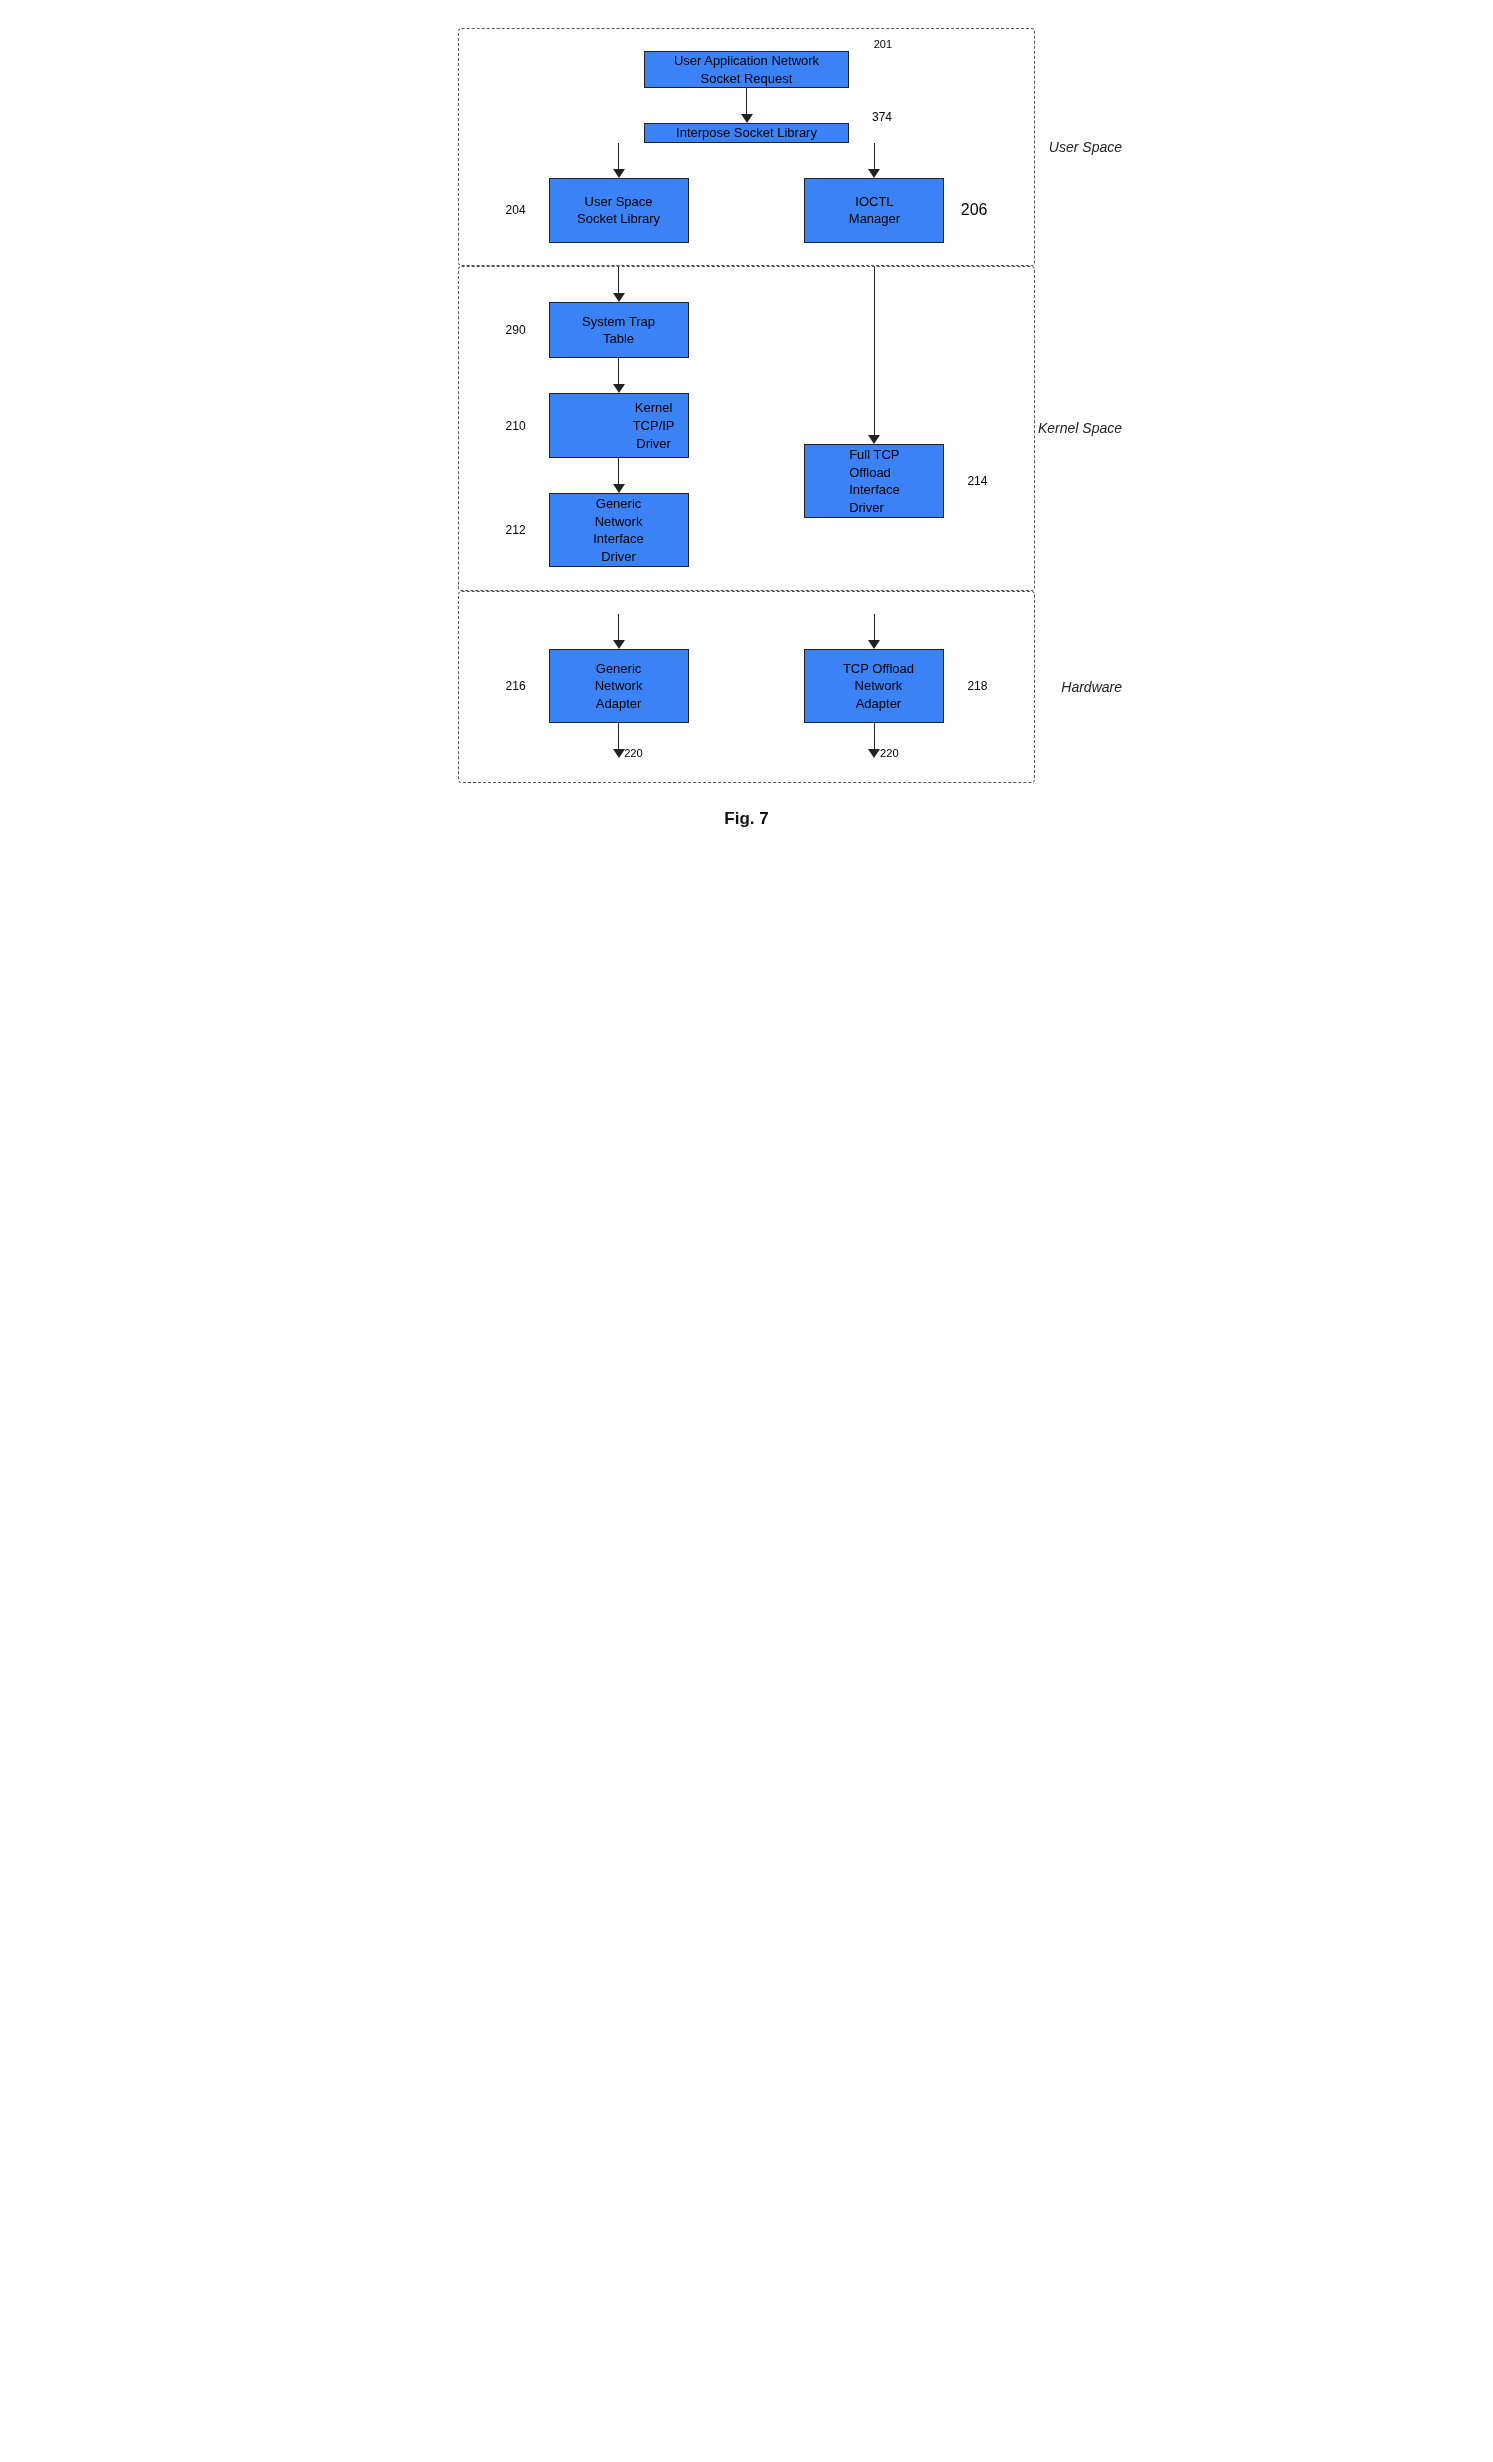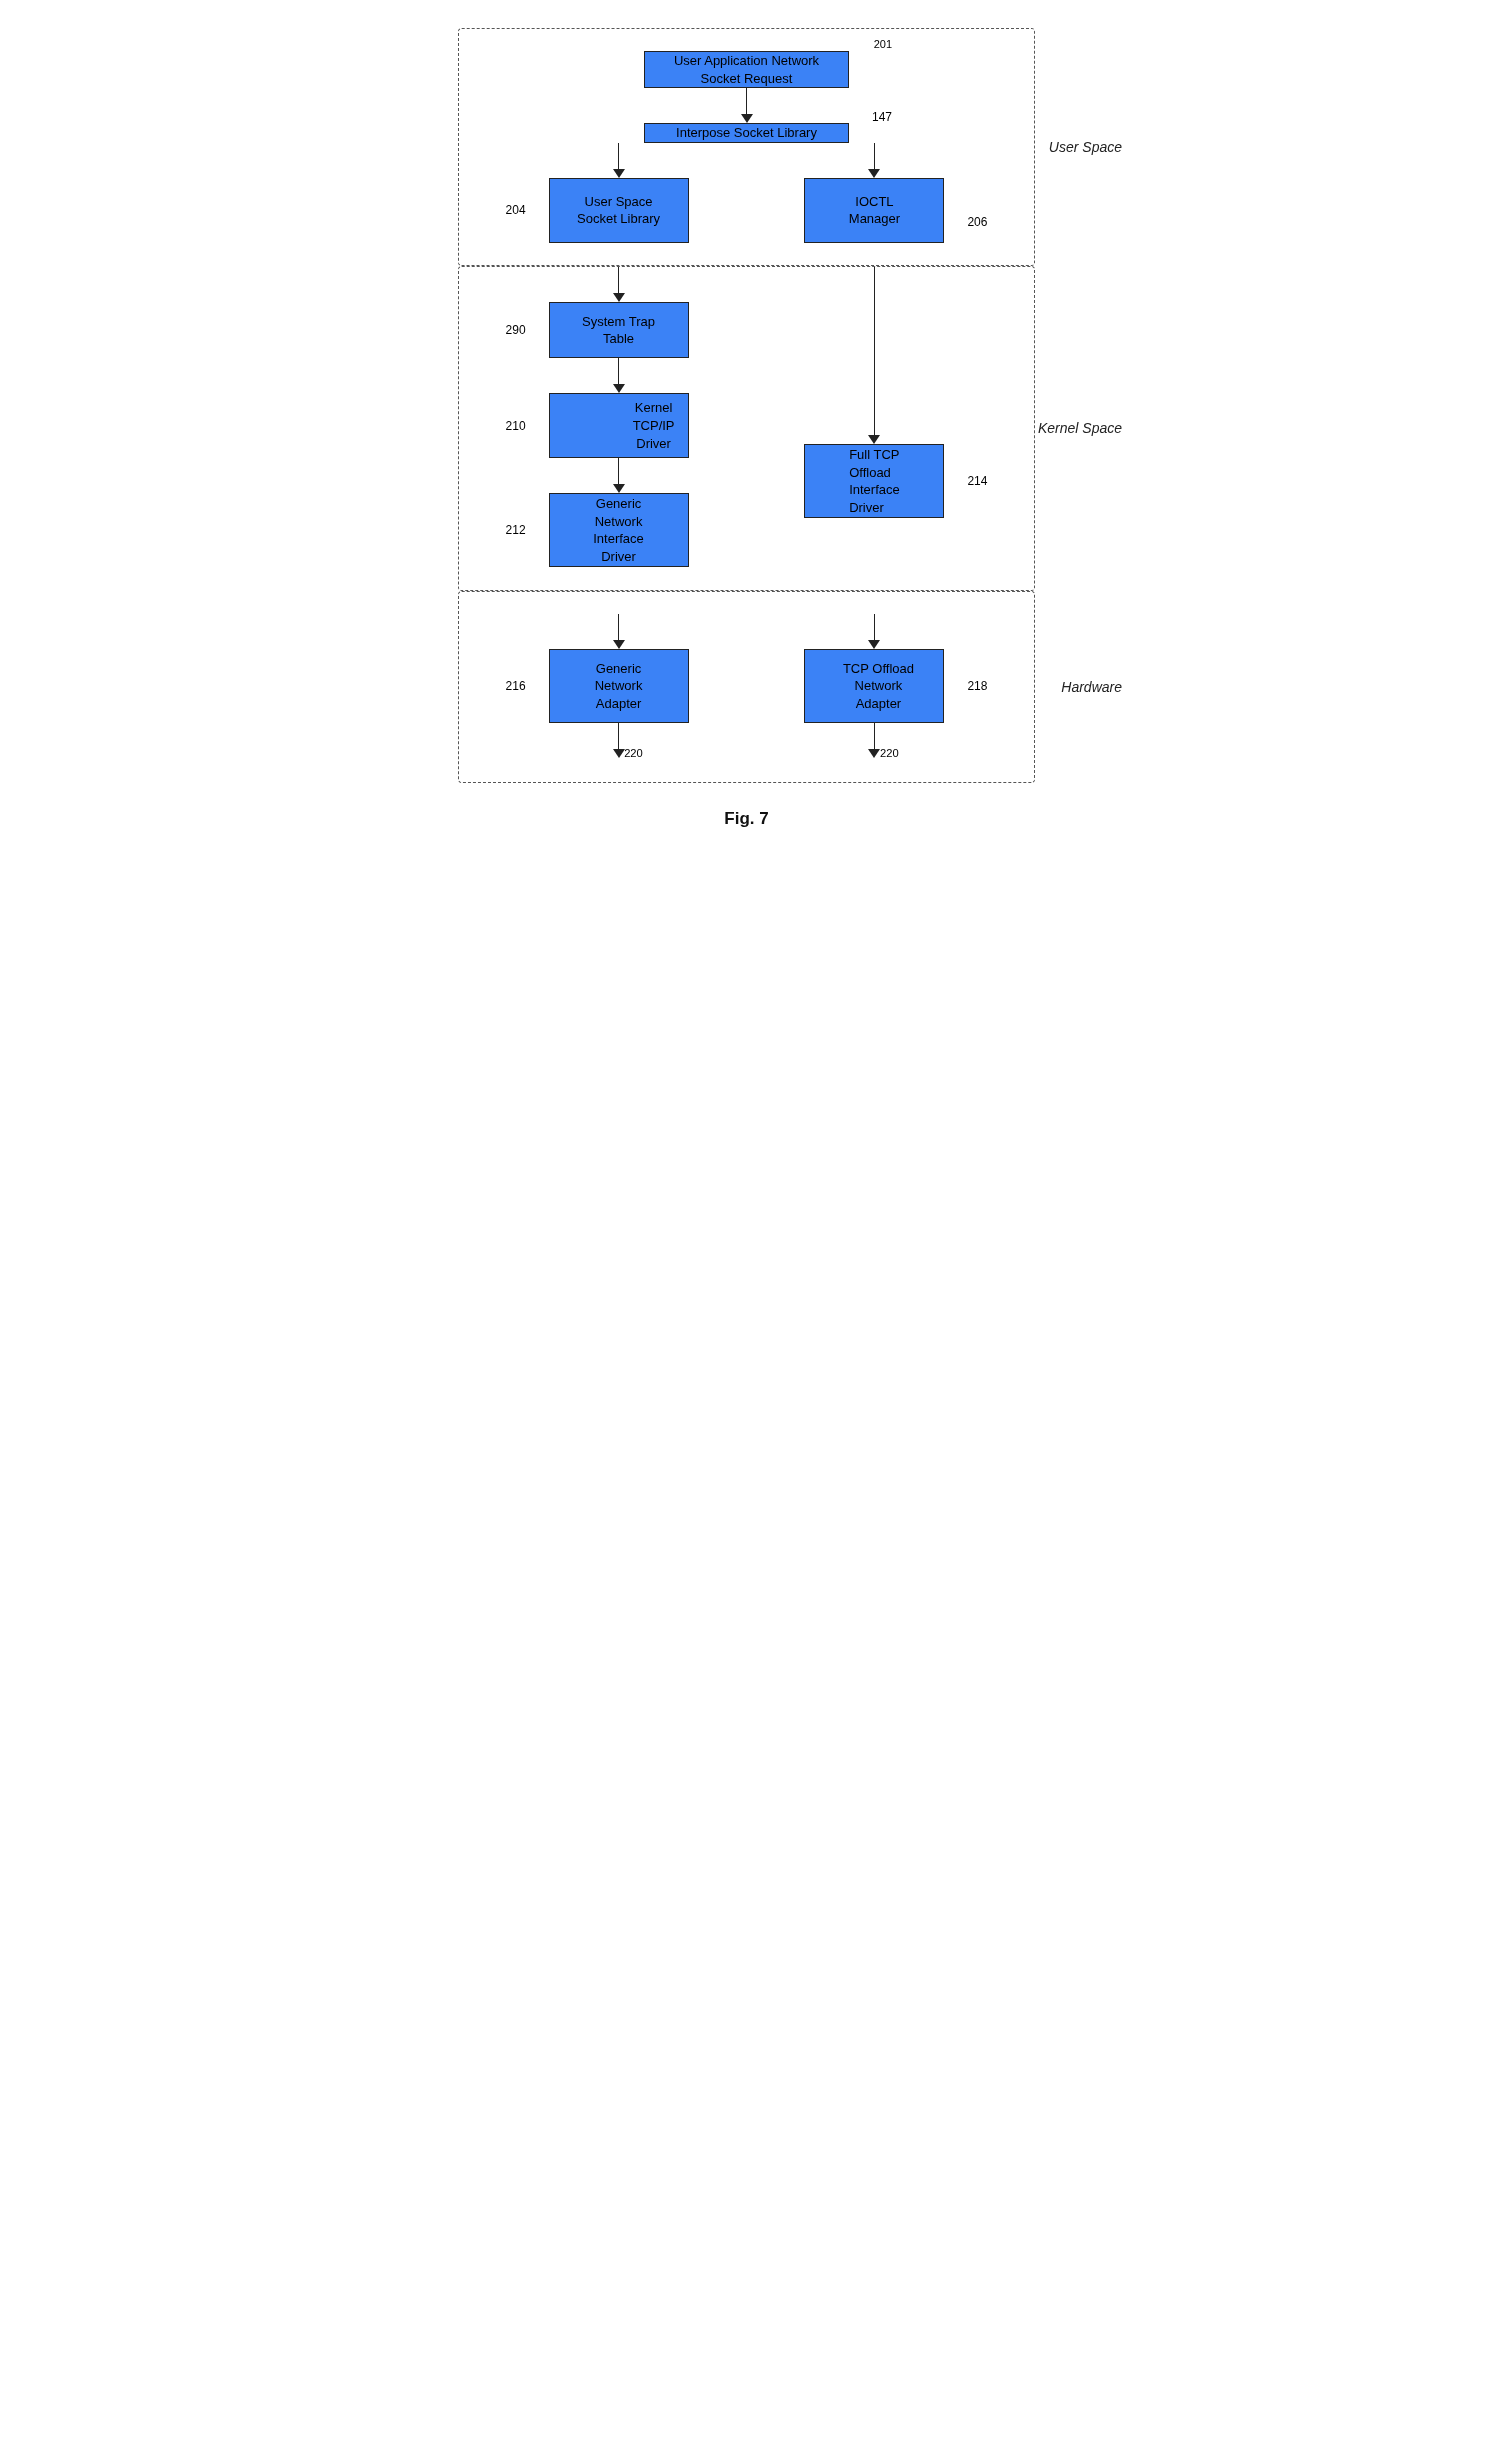--- a/index.html
+++ b/index.html
@@ -124,21 +124,21 @@
 
         <div class="arrow-down">
           <div class="arrow-line" style="height:26px;"></div>
           <div class="arrow-head"></div>
         </div>
 
         <div style="position:relative;">
           <div class="node node-wide">
             <span>Interpose Socket Library</span>
           </div>
-          <span style="position:absolute; right:-43px; top:-13px; font-size:12px;">147</span>
+          <span style="position:absolute; right:-43px; top:-13px; font-size:12px;">374</span>
         </div>
       </div>
 
       <div style="width:100%; display:flex; flex-direction:row; justify-content:space-around; margin-top:0;">
 
         <div class="col-node" style="margin-left:9.3px;">
           <div class="arrow-down">
             <div class="arrow-line" style="height:26px;"></div>
             <div class="arrow-head"></div>
           </div>
@@ -154,21 +154,21 @@
         <div class="col-node" style="margin-right:9.3px;">
           <div class="arrow-down">
             <div class="arrow-line" style="height:26px;"></div>
             <div class="arrow-head"></div>
           </div>
           <div style="position:relative;">
             <div class="node node-narrow" style="min-height:65px; display:flex; align-items:center; justify-content:center;">
               <span style="white-space:pre-line; text-align:center;">IOCTL
 Manager</span>
             </div>
-            <span style="position:absolute; right:-43px; top:50%; transform:translateY(-50%); font-size:12px;margin-top:12px;">206</span>
+            <span style="position:absolute; right:-43px; top:50%; transform:translateY(-50%); font-size:16px;">206</span>
           </div>
         </div>
 
       </div>
     </div>
     <span class="region-top-label">User Space</span>
   </div>
 
   <div class="region" style="margin-top:0;">
     <div style="padding: 0 22.3px 22.3px 22.3px;">

